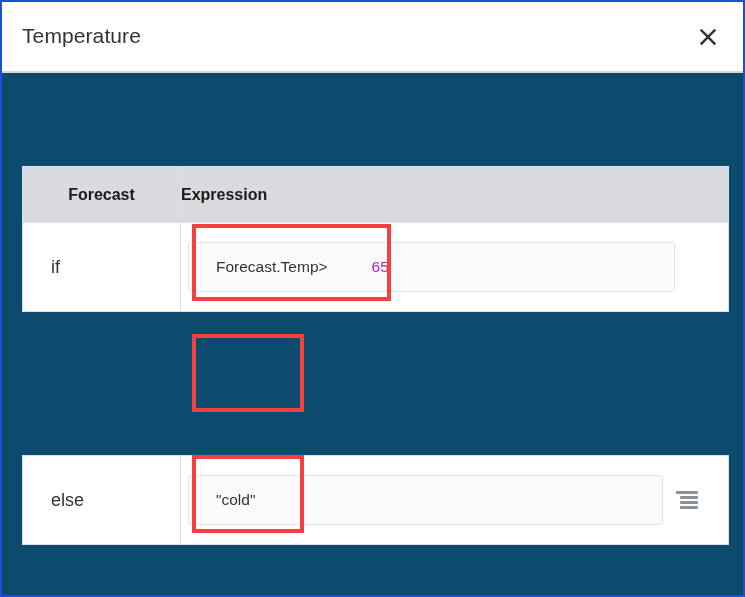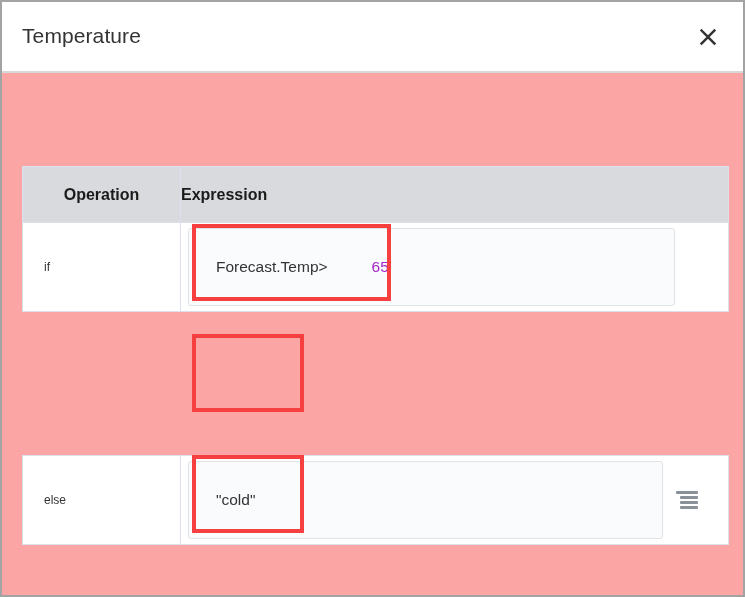--- a/index.html
+++ b/index.html
@@ -6,22 +6,22 @@
   html, body {
     margin: 0;
     padding: 0;
     background: #ffffff;
     font-family: "Liberation Sans", sans-serif;
   }
   #window {
     position: relative;
     width: 745px;
     height: 597px;
-    background: #fca5a5;
-    border: 2px solid #a3a3a3;
+    background: #0c4a6e;
+    border: 2px solid #1d4ed8;
     overflow: hidden;
   }
 
   
   #titlebar {
     position: relative;
     height: 71px;
     border-bottom: 2px solid #d9d9d9;
     background: #ffffff;
   }
@@ -75,40 +75,40 @@
     font-size: 16px;
     font-weight: bold;
     height: 56px;
   }
   th.col-operation { width: 158px; text-align: center; }
   th.col-expression { text-align: left; }
 
   td.op-cell {
     width: 158px;
     height: 88px;
-    padding-left: 21px;
-    font-size: 12px;
+    padding-left: 28px;
+    font-size: 18px;
     color: #333333;
     margin-left: 32px;
   }
   td.expr-cell {
     height: 88px;
     padding: 0 0 0 7px;
     position: relative;
   }
 
   .expr-wrap {
     position: relative;
     display: flex;
     align-items: center;
     height: 88px;
   }
 
   .expr-input {
-    height: 78px;
+    height: 50px;
     background: #f9fbfc;
     border: 1px solid #dfe3e6;
     border-radius: 3px;
     display: flex;
     align-items: center;
     padding-left: 27px;
     font-size: 15.5px;
     color: #333333;
     cursor: text;
     white-space: nowrap;
@@ -162,21 +162,21 @@
         </svg>
       </span>
     </button>
   </div>
 
   <div id="dialog-body">
 
     <table class="rule-table" style="top:93px;">
       <thead>
         <tr>
-          <th class="col-operation">Operation</th>
+          <th class="col-operation">Forecast</th>
           <th class="col-expression">Expression</th>
         </tr>
       </thead>
       <tbody>
 
         <tr>
           <td class="op-cell">if</td>
           <td class="expr-cell">
             <div class="expr-wrap">
               <div class="expr-input wide">

